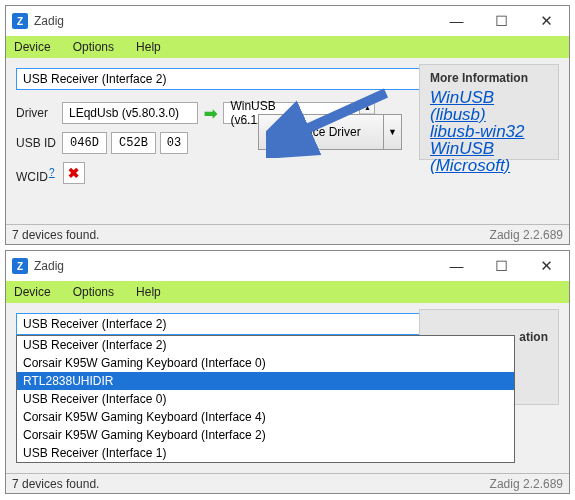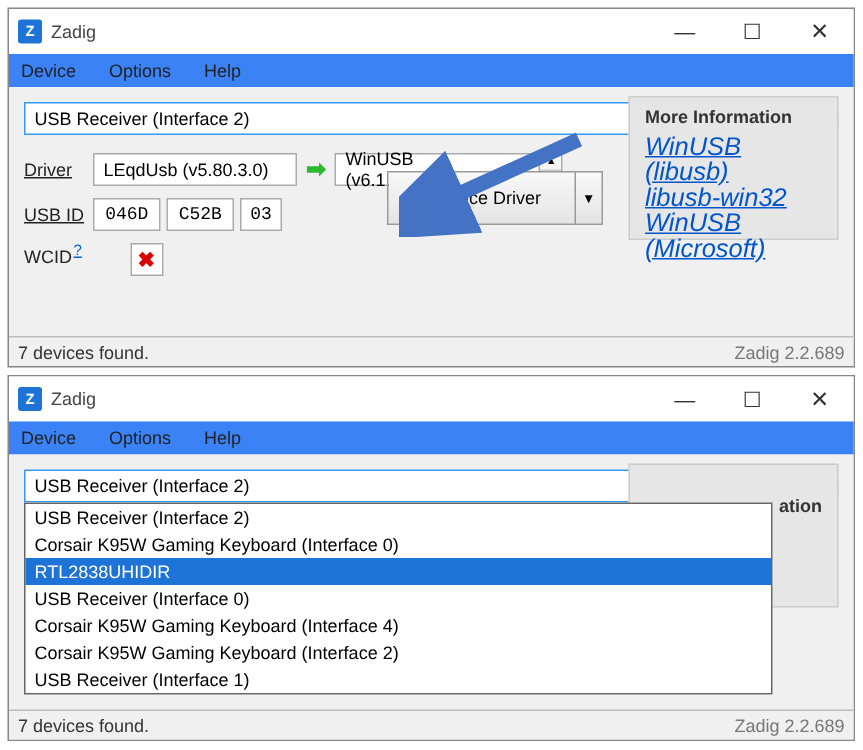--- a/index.html
+++ b/index.html
@@ -5,40 +5,40 @@
   * { box-sizing: border-box; font-family: 'Segoe UI', Tahoma, sans-serif; }
   body { margin: 0; background: #fff; width: 575px; height: 500px; overflow: hidden; font-size: 12px; }
   .window { border: 1px solid #888; background: #f0f0f0; position: absolute; }
   .win1 { left: 5px; top: 5px; width: 565px; height: 240px; }
   .win2 { left: 5px; top: 250px; width: 565px; height: 244px; }
   .titlebar { height: 30px; background: #fff; display: flex; align-items: center; padding: 0 0 0 6px; }
   .ticon { width: 16px; height: 16px; background: #1e73d6; border-radius: 2px; display: flex; align-items: center; justify-content: center; color: #fff; font-size: 10px; font-weight: bold; margin-right: 6px; }
   .ttext { flex: 1; color: #444; font-size: 12px; }
   .winbtn { width: 45px; height: 30px; display: flex; align-items: center; justify-content: center; color: #333; font-size: 14px; }
   .winbtn.close { font-size: 15px; }
-  .menubar { height: 22px; background: #3b82f6; display: flex; align-items: center; padding: 0 4px; gap: 14px; font-size: 12px; color: #222; }
+  .menubar { height: 22px; background: #bef264; display: flex; align-items: center; padding: 0 4px; gap: 14px; font-size: 12px; color: #222; }
   .menubar span { padding: 2px 4px; }
   .content { padding: 10px; position: relative; background: #f0f0f0; }
   .device-row { display: flex; align-items: center; gap: 6px; margin-bottom: 12px; }
   .combo { flex: 1; height: 22px; border: 1px solid #3399ff; background: #fff; display: flex; align-items: center; padding: 0 6px; font-size: 12px; position: relative; }
   .combo .chev { position: absolute; right: 4px; font-size: 9px; color: #555; }
   .editbox { display: flex; align-items: center; gap: 3px; font-size: 12px; }
   .editbox input[type=checkbox] { width: 14px; height: 14px; margin: 0; }
   .row { display: flex; align-items: center; margin-bottom: 8px; }
-  .lbl { width: 46px; font-size: 12px; color: #222; text-decoration: underline; }
+  .lbl { width: 46px; font-size: 12px; color: #222; }
   .field { height: 22px; border: 1px solid #aaa; background: #fff; padding: 0 6px; display: flex; align-items: center; font-size: 12px; }
   .driver-cur { width: 136px; }
   .arrow-green { margin: 0 6px; color: #2eb82e; font-size: 16px; font-weight: bold; }
   .driver-new { width: 137px; }
   .spin { width: 15px; height: 22px; border: 1px solid #aaa; border-left: none; background: #f5f5f5; display: flex; flex-direction: column; }
   .spin div { flex:1; font-size:7px; text-align:center; line-height:10px; border-bottom:1px solid #ccc; }
   .spin div:last-child { border:none; }
   .idf { width: 45px; text-align: center; justify-content: center; margin-right: 4px; font-family: Liberation Mono, monospace; }
   .idf.sm { width: 28px; }
-  .wcid-row { display: flex; align-items: flex-start; gap: 24px; }
+  .wcid-row { display: flex; align-items: flex-end; }
   .wcid-lbl { font-size: 12px; color: #222; }
   .wcid-q { color: #0066cc; text-decoration: underline; font-size: 10px; vertical-align: super; margin-left: 1px; }
   .wcid-x { width: 22px; height: 22px; border: 1px solid #aaa; background: #fff; margin-left: 8px; display: flex; align-items: center; justify-content: center; color: #d00; font-weight: bold; font-size: 14px; }
   .replace-wrap { position: absolute; left: 252px; top: 56px; display: flex; }
   .replace-btn { width: 126px; height: 36px; border: 1px solid #999; background: linear-gradient(#f8f8f8,#e4e4e4); display: flex; align-items: center; justify-content: center; font-size: 12px; }
   .replace-drop { width: 18px; height: 36px; border: 1px solid #999; border-left: none; background: linear-gradient(#f8f8f8,#e4e4e4); display: flex; align-items: center; justify-content: center; font-size: 9px; }
   .info-panel { position: absolute; right: 10px; top: 6px; width: 140px; height: 96px; border: 1px solid #ccc; background: #e6e6e6; padding: 6px 10px; }
   .info-panel .hd { font-weight: bold; font-size: 12px; color: #333; margin-bottom: 4px; }
   .info-panel a { display: block; color: #0055cc; text-decoration: underline; font-size: 17px; line-height: 17px; font-style: italic; }
   .statusbar { position: absolute; bottom: 0; left: 0; right: 0; height: 20px; border-top: 1px solid #bbb; background: #f0f0f0; display: flex; align-items: center; padding: 0 6px; font-size: 12px; color: #333; margin-top: 40px; }

